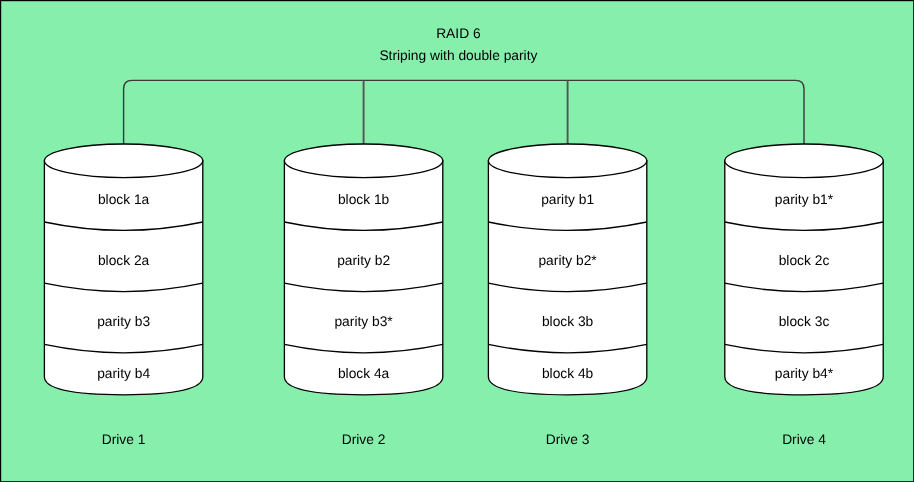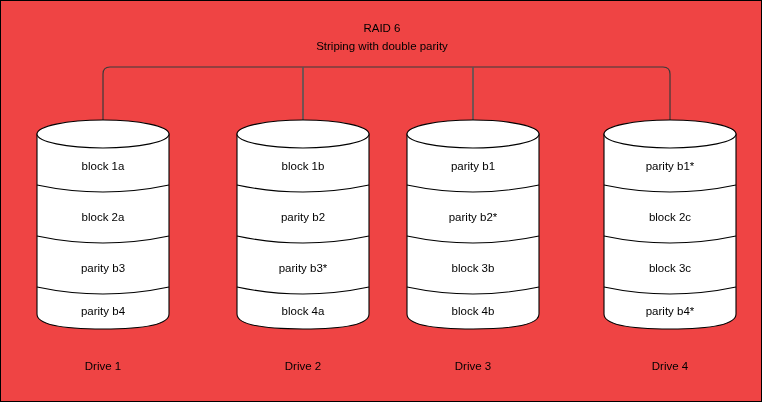--- a/index.html
+++ b/index.html
@@ -7,21 +7,21 @@
     padding: 0;
     background: #ffffff;
   }
   body {
     font-family: "Liberation Sans", sans-serif;
   }
   #canvas {
     position: relative;
     width: 762px;
     height: 402px;
-    background: #ef4444;
+    background: #86efac;
     border: 1px solid #000000;
     box-sizing: border-box;
     overflow: hidden;
   }
   #diagram-svg {
     position: absolute;
     left: 0;
     top: 0;
     width: 762px;
     height: 402px;

